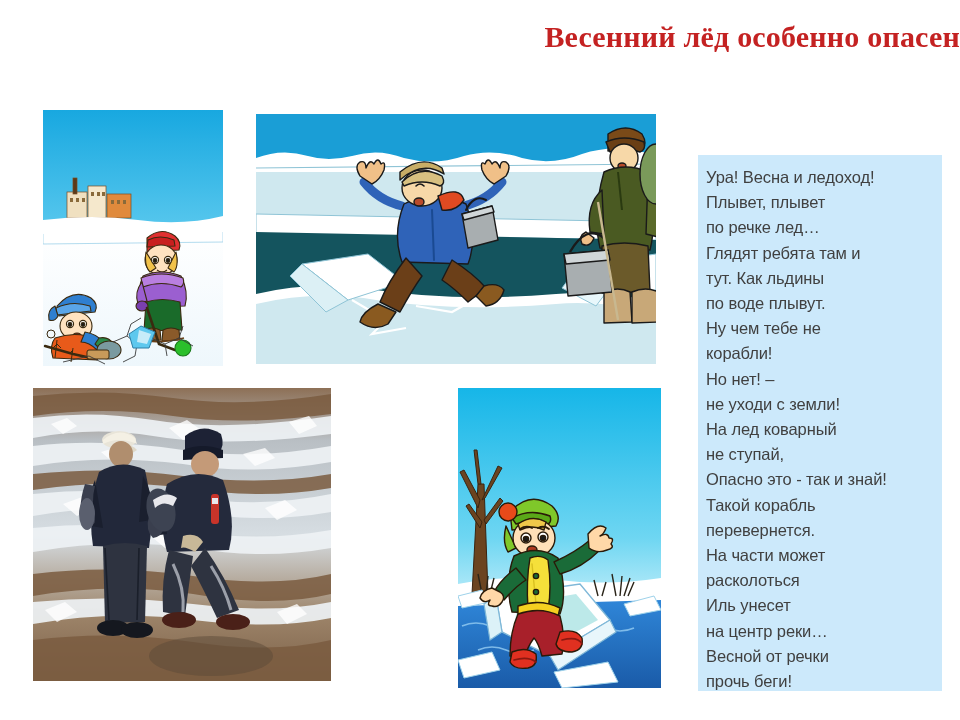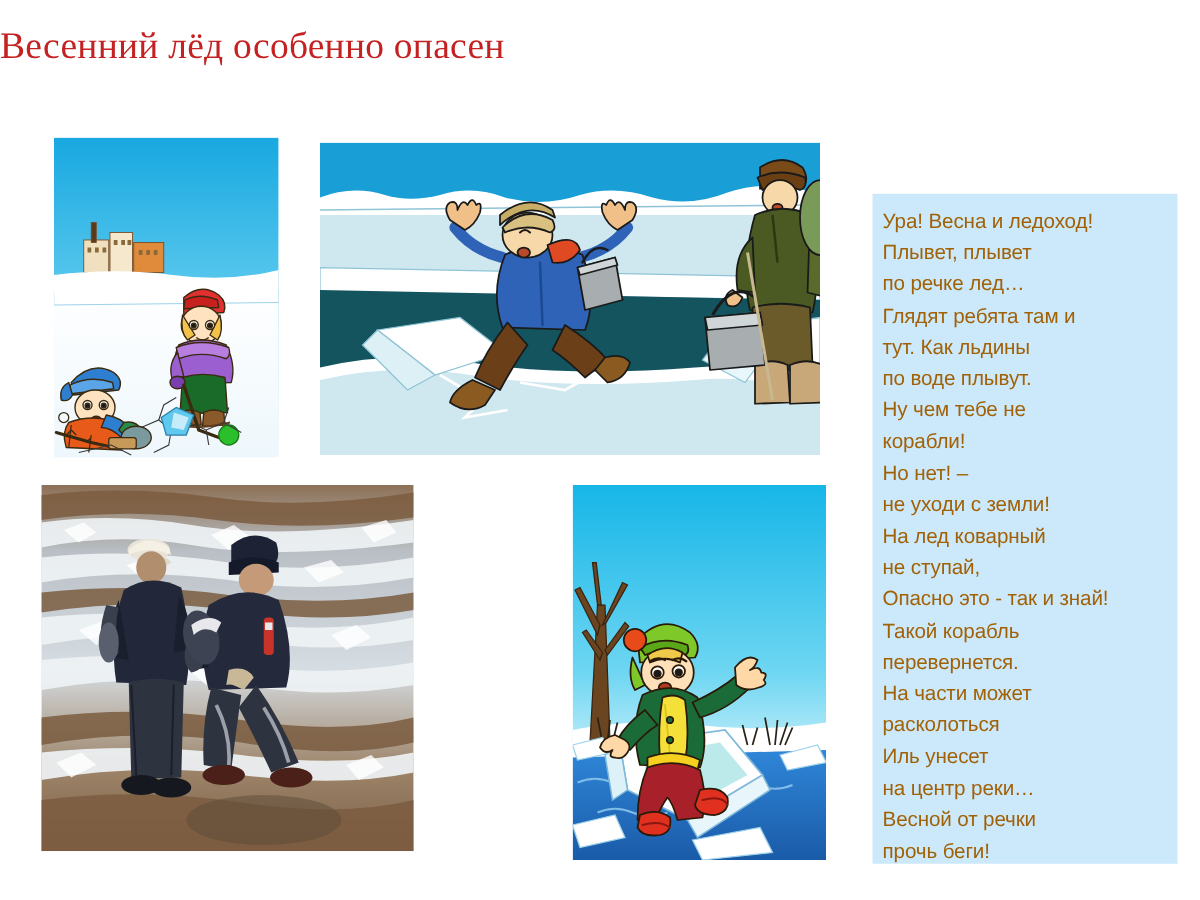--- a/index.html
+++ b/index.html
@@ -20,23 +20,23 @@
     inset: 0;
     background: #ffffff;
   }
 
   
   .title-block {
     position: absolute;
     left: 0;
     top: 18px;
     width: 960px;
-    text-align: left;
+    text-align: right;
     font-family: "Liberation Serif", "DejaVu Serif", serif;
-    font-weight: normal;
+    font-weight: bold;
     font-size: 30px;
     line-height: 38px;
     color: #c42222;
     letter-spacing: 0.2px;
   }
   .title-line { display: block; white-space: nowrap; }
 
   
   .panel {
     position: absolute;
@@ -58,21 +58,21 @@
     width: 244px;
     height: 536px;
     background: #cce9fb;
     box-sizing: border-box;
     padding: 10px 8px 8px 8px;
   }
   #poem-text {
     font-family: "Liberation Sans", "DejaVu Sans", sans-serif;
     font-size: 16.5px;
     line-height: 25.2px;
-    color: #a16207;
+    color: #404040;
     white-space: pre-line;
     letter-spacing: -0.1px;
   }
 </style>
 </head>
 <body>
 
 <div class="poster">
 
   <div class="title-block">

